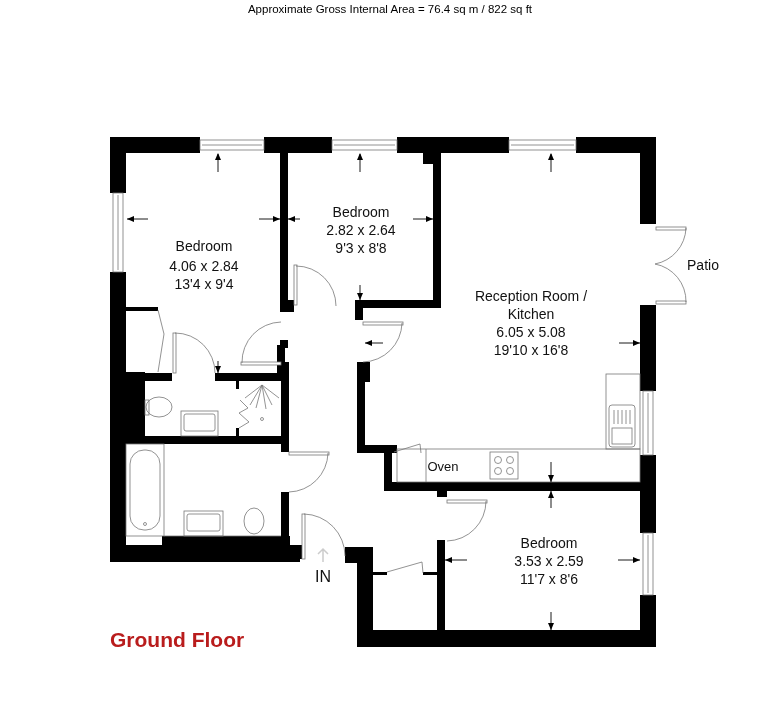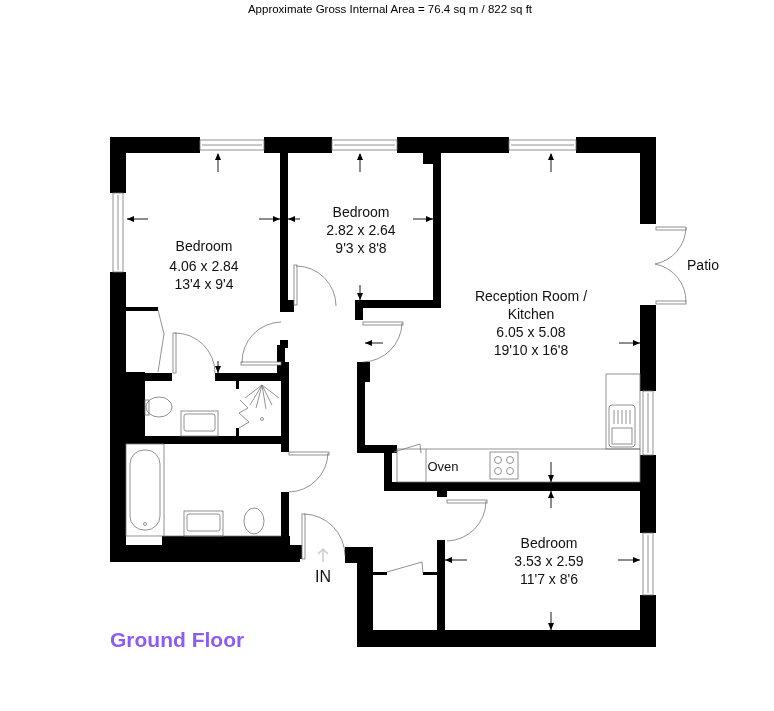--- a/index.html
+++ b/index.html
@@ -5,21 +5,21 @@
   html,body{margin:0;padding:0;background:#ffffff;}
   body{width:774px;height:711px;position:relative;overflow:hidden;font-family:"Liberation Sans",sans-serif;}
   #gia{position:absolute;top:3px;left:0;width:748px;text-align:center;font-size:11.5px;color:#000;margin-left:16px;}
   #plan{position:absolute;left:0;top:0;}
   .lbl{font-family:"Liberation Sans",sans-serif;fill:#111;font-size:14px;text-anchor:middle;}
   .wall{fill:#000;}
   .thin{fill:none;stroke:#777;stroke-width:0.8;}
   .thinw{fill:#fff;stroke:#777;stroke-width:0.8;}
   .arr{stroke:#000;stroke-width:0.9;fill:none;}
   .arrh{fill:#000;}
-  #floor-title{position:absolute;left:110px;top:628px;font-size:21px;font-weight:bold;color:#8b5cf6;}
+  #floor-title{position:absolute;left:110px;top:628px;font-size:21px;font-weight:bold;color:#b91c1c;}
 </style>
 </head>
 <body>
 
 <div id="gia">Approximate Gross Internal Area = 76.4 sq m / 822 sq ft</div>
 
 <svg id="plan" width="774" height="711" viewBox="0 0 774 711">
 
   <g>
 

